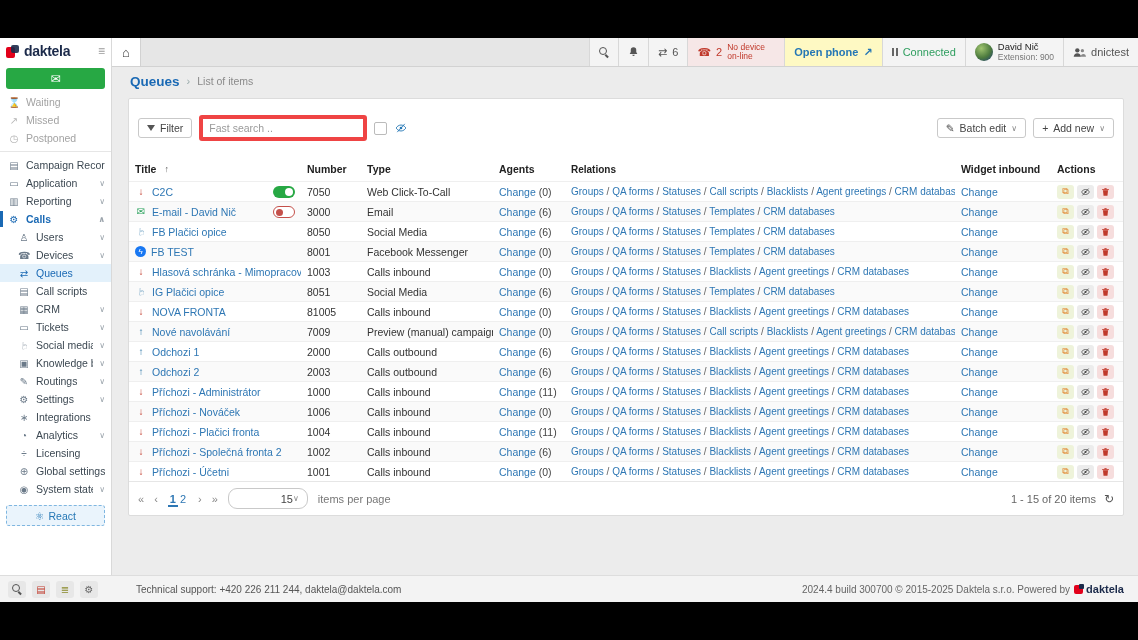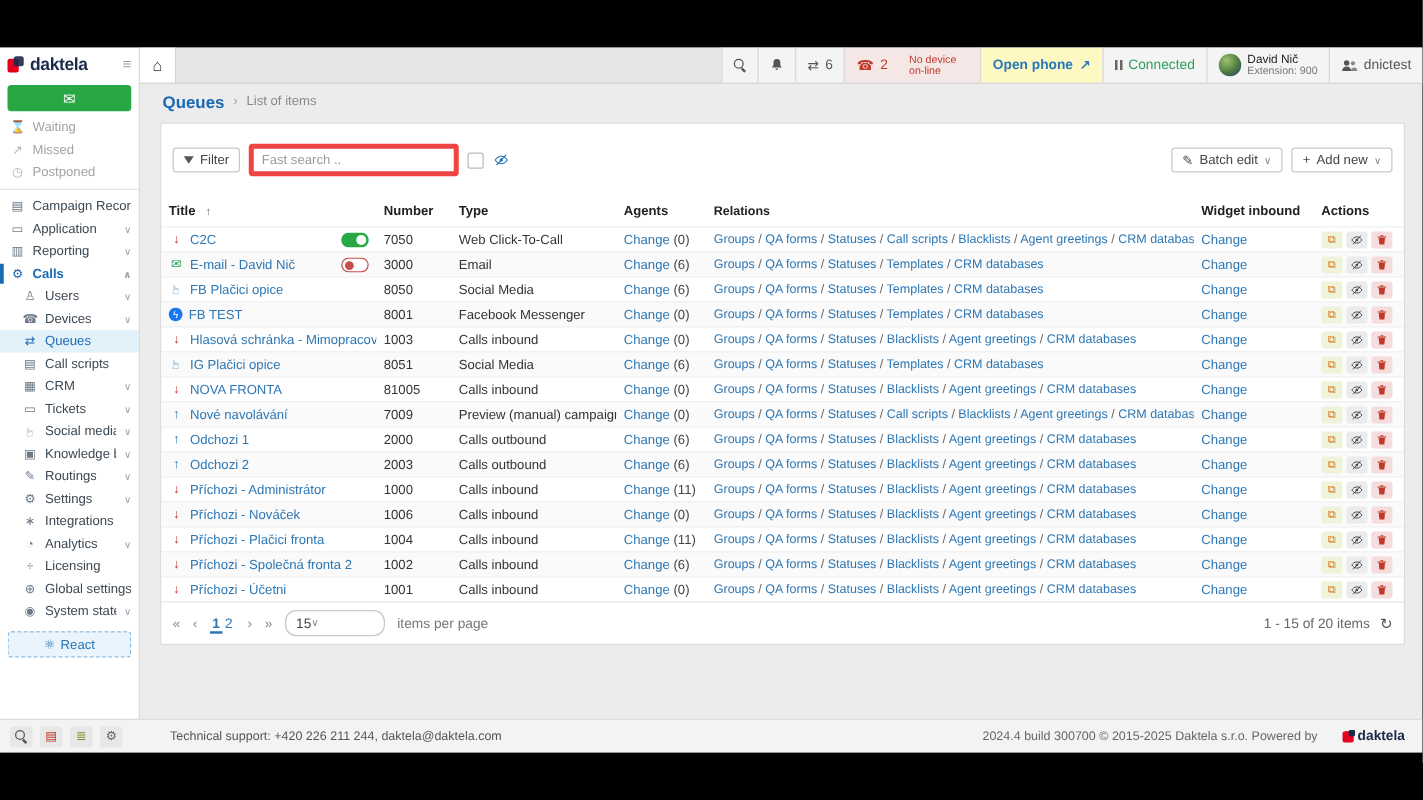--- a/index.html
+++ b/index.html
@@ -35,21 +35,21 @@
   
   #tabstrip{position:absolute;left:112px;top:0;right:0;height:28px;background:#e6e6e6;border-bottom:1px solid #d2d2d2;display:flex;align-items:stretch;}
   .home-tab{width:28px;background:#fff;border-right:1px solid #d2d2d2;display:flex;align-items:center;justify-content:center;font-size:13px;color:#333;cursor:pointer;}
   .ts-right{margin-left:auto;display:flex;align-items:stretch;}
   .ts-cell{display:flex;align-items:center;padding:0 9px;border-left:1px solid #d8d8d8;gap:5px;color:#555;cursor:pointer;background:#f4f4f4;}
   .lens{position:relative;width:10px;height:10px;display:inline-block;}
   .lens::before{content:"";position:absolute;left:0;top:0;width:6px;height:6px;border:1.5px solid #555;border-radius:50%;}
   .lens::after{content:"";position:absolute;left:7px;top:7px;width:4px;height:1.5px;background:#555;transform:rotate(45deg);transform-origin:0 0;}
   .alert-cell{background:#f6e7e7;color:#c0392b;}
   .alert-cell .a-phone{color:#c0392b;font-size:11px;}
-  .alert-cell .a-txt{font-size:8.5px;line-height:9px;width:48px;margin-left:12px;}
+  .alert-cell .a-txt{font-size:8.5px;line-height:9px;width:48px;}
   .openphone-cell{background:#fef9c3;color:#2577b5;font-weight:bold;}
   .status-cell .bars{display:inline-flex;gap:2px;}
   .status-cell .bars i{width:2px;height:8px;background:#666;display:block;}
   .status-green{color:#2f9e5f;}
   .avatar{width:18px;height:18px;border-radius:50%;flex:0 0 auto;
     background:radial-gradient(circle at 35% 30%,#9fc46f,#4c7a3e 55%,#27476e 90%);}
   .user-txt{line-height:9.5px;}
   .user-name{font-size:9.5px;color:#222;}
   .user-ext{font-size:8.5px;color:#777;}
   .ppl{font-size:10px;color:#555;}
@@ -98,32 +98,32 @@
   .act-eye{background:#ececec;}
   .act-del{background:#f6dddd;}
   .agents-count{color:#444;margin-left:3px;}
   .rel-sep{color:#666;}
 
   
   #pager{display:flex;align-items:center;padding:6px 9px;border-top:1px solid #e6e6e6;gap:10px;color:#777;}
   .pg-arrow{cursor:pointer;font-size:11px;color:#888;}
   .pg-num{cursor:pointer;color:#2e77b4;padding:0 2px;}
   .pg-num.active{font-weight:bold;border-bottom:2px solid #2e77b4;}
-  .pp-select{display:flex;align-items:center;justify-content:flex-start;width:62px;height:19px;border:1px solid #c9c9c9;border-radius:9px;padding:0 8px;color:#444;cursor:pointer;}
+  .pp-select{display:flex;align-items:center;justify-content:flex-end;width:62px;height:19px;border:1px solid #c9c9c9;border-radius:9px;padding:0 8px;color:#444;cursor:pointer;}
   .pg-range{margin-left:auto;color:#666;display:flex;align-items:center;gap:8px;}
   .refresh{cursor:pointer;font-size:12px;color:#555;}
 
   
   #footer{position:absolute;left:0;bottom:0;width:100%;height:26px;background:#f3f3f3;border-top:1px solid #ddd;
     display:flex;align-items:center;color:#555;font-size:10px;}
   .f-icons{display:flex;gap:6px;padding:0 8px;width:96px;}
   .f-ic{width:18px;height:17px;border-radius:3px;background:#e7e7e7;display:flex;align-items:center;justify-content:center;cursor:pointer;font-size:10px;color:#666;}
   .f-ic.red{color:#c0392b;} .f-ic.olive{color:#8a8a2a;}
   .f-support{padding-left:24px;}
-  .f-version{margin-left:auto;padding-right:14px;display:flex;align-items:center;gap:20px;color:#666;}
+  .f-version{margin-left:auto;padding-right:14px;display:flex;align-items:center;gap:4px;color:#666;}
   .f-logo{display:flex;align-items:center;gap:3px;font-weight:bold;color:#1b2a4a;font-size:11px;}
   .f-mark{width:9px;height:9px;background:#e2001a;border-radius:2px;position:relative;}
   .f-mark::after{content:"";position:absolute;right:-1px;top:-1px;width:5px;height:5px;background:#1b2a4a;border-radius:1px;}
 </style>
 </head>
 <body>
 
 <div id="app">
 
   <div id="sidebar">

